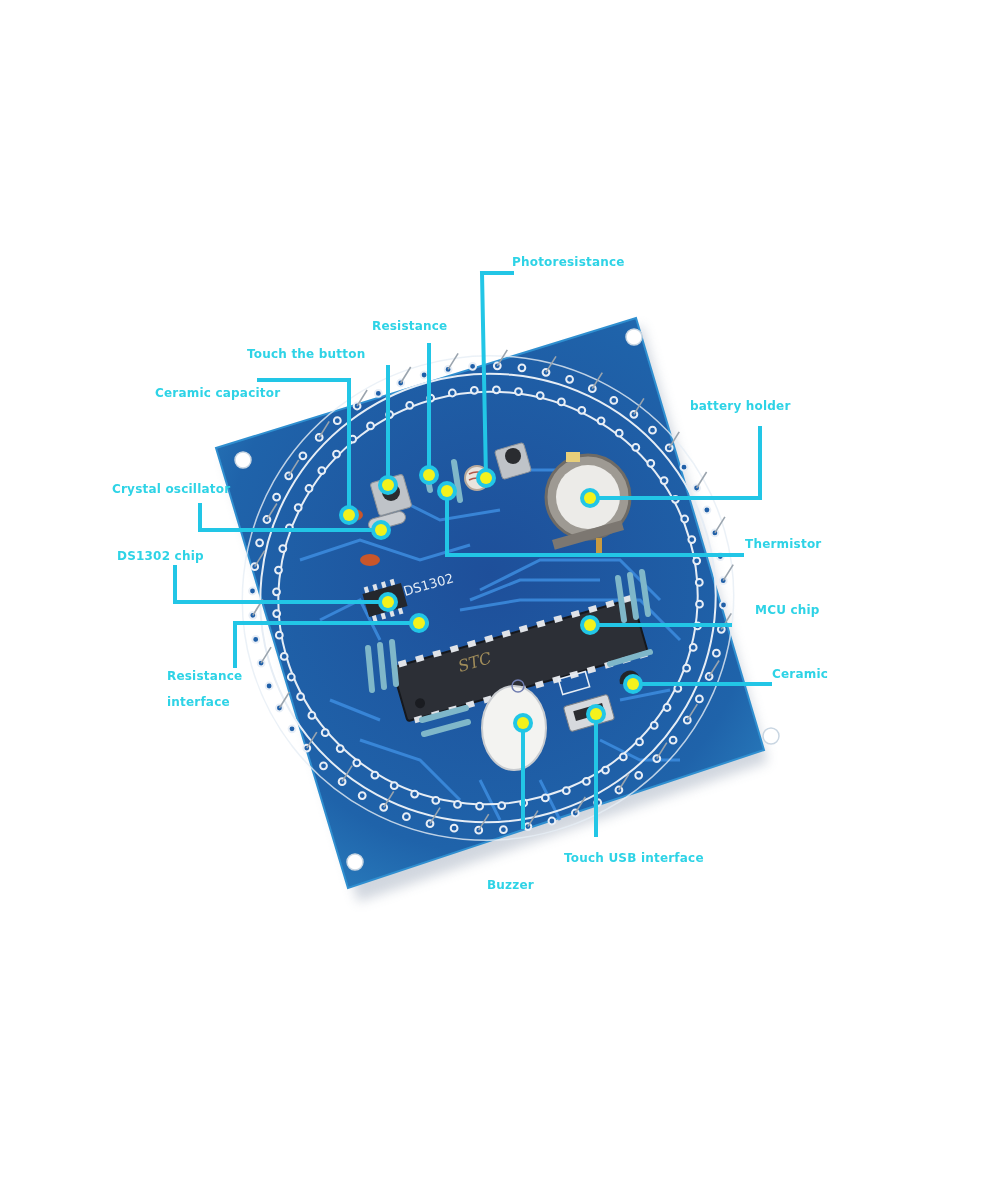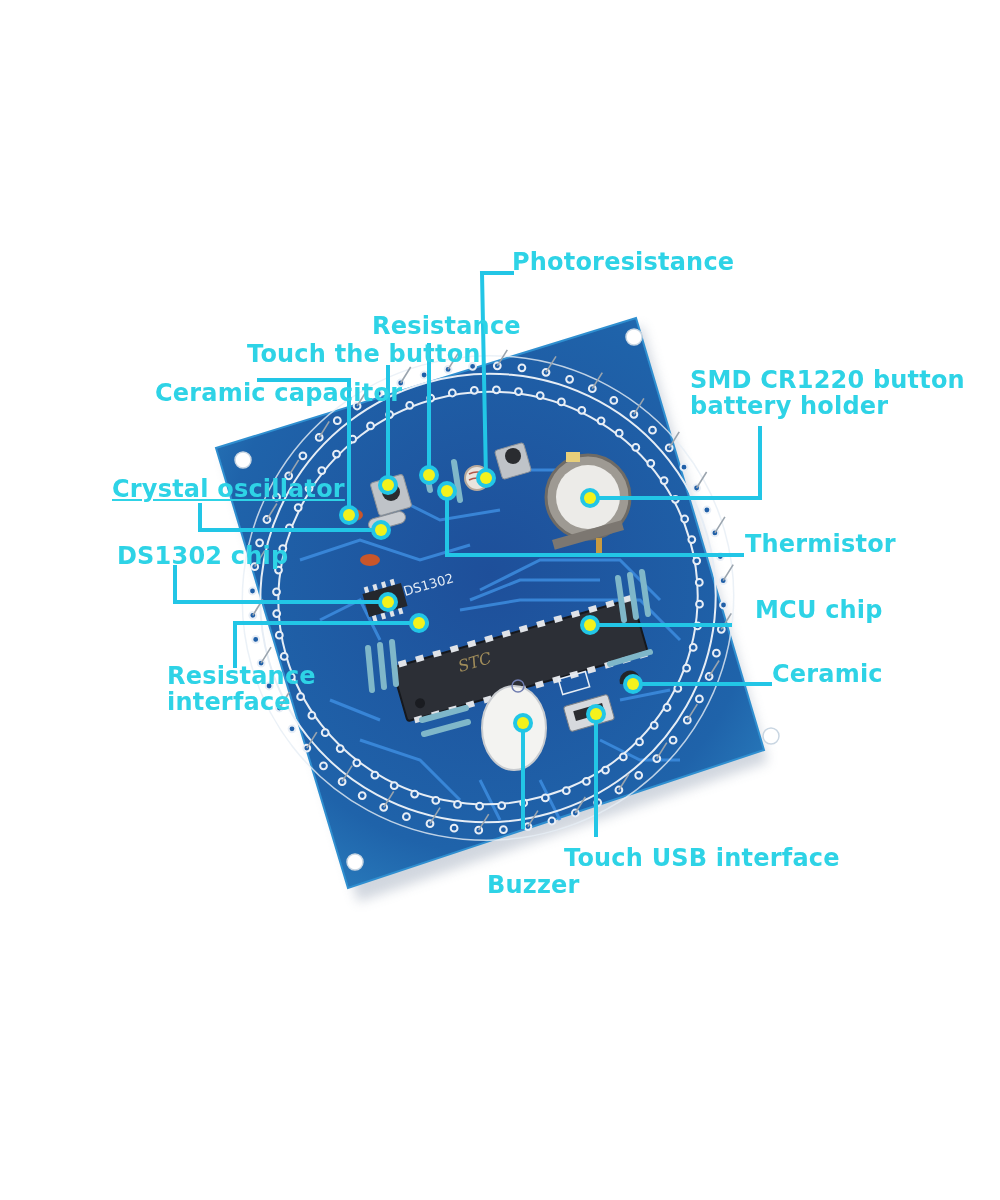--- a/index.html
+++ b/index.html
@@ -1,19 +1,19 @@
 <!DOCTYPE html>
 <html><head>
   <meta charset="utf-8">
   <style>
     html, body { margin: 0; padding: 0; background: #ffffff; }
     body { width: 1000px; height: 1200px; position: relative; overflow: hidden;
            font-family: "DejaVu Sans", sans-serif; }
     #stage { position: absolute; left: 0; top: 0; width: 1000px; height: 1200px; }
-    .label { position: absolute; color: #2ed3e6; font-weight: bold; font-size: 24px;
+    .label { position: absolute; color: #2ed3e6; font-weight: bold; font-size: 12px;
              line-height: 24px; white-space: nowrap; letter-spacing: 0.2px; }
     svg { position: absolute; left: 0; top: 0; }
   </style>
 </head>
 <body>
 
 <div id="stage">
 
   <svg width="1000" height="1200" viewBox="0 0 1000 1200">
     <defs>
@@ -370,24 +370,23 @@
         <circle cx="523" cy="723" r="6"></circle>
         <circle cx="596" cy="714" r="6"></circle>
       </g>
     </g>
   </svg>
 
   <div class="label" style="left:512px; top:250px;">Photoresistance</div>
   <div class="label" style="left:372px; top:314px;">Resistance</div>
   <div class="label" style="left:247px; top:342px;">Touch the button</div>
   <div class="label" style="left:155px; top:381px;">Ceramic capacitor</div>
-  <div class="label" style="left:112px; top:477px;text-decoration:underline;">Crystal oscillator</div>
+  <div class="label" style="left:112px; top:477px;">Crystal oscillator</div>
   <div class="label" style="left:117px; top:544px;">DS1302 chip</div>
   <div class="label" style="left:167px; top:664px;">Resistance</div>
   <div class="label" style="left:167px; top:690px;">interface</div>
-  <div class="label" style="left:690px; top:368px;">SMD CR1220 button</div>
   <div class="label" style="left:690px; top:394px;">battery holder</div>
   <div class="label" style="left:745px; top:532px;text-align:right;">Thermistor</div>
   <div class="label" style="left:755px; top:598px;">MCU chip</div>
   <div class="label" style="left:772px; top:662px;">Ceramic</div>
   <div class="label" style="left:564px; top:846px;">Touch USB interface</div>
   <div class="label" style="left:487px; top:873px;">Buzzer</div>
 </div>
 
 </body></html>

